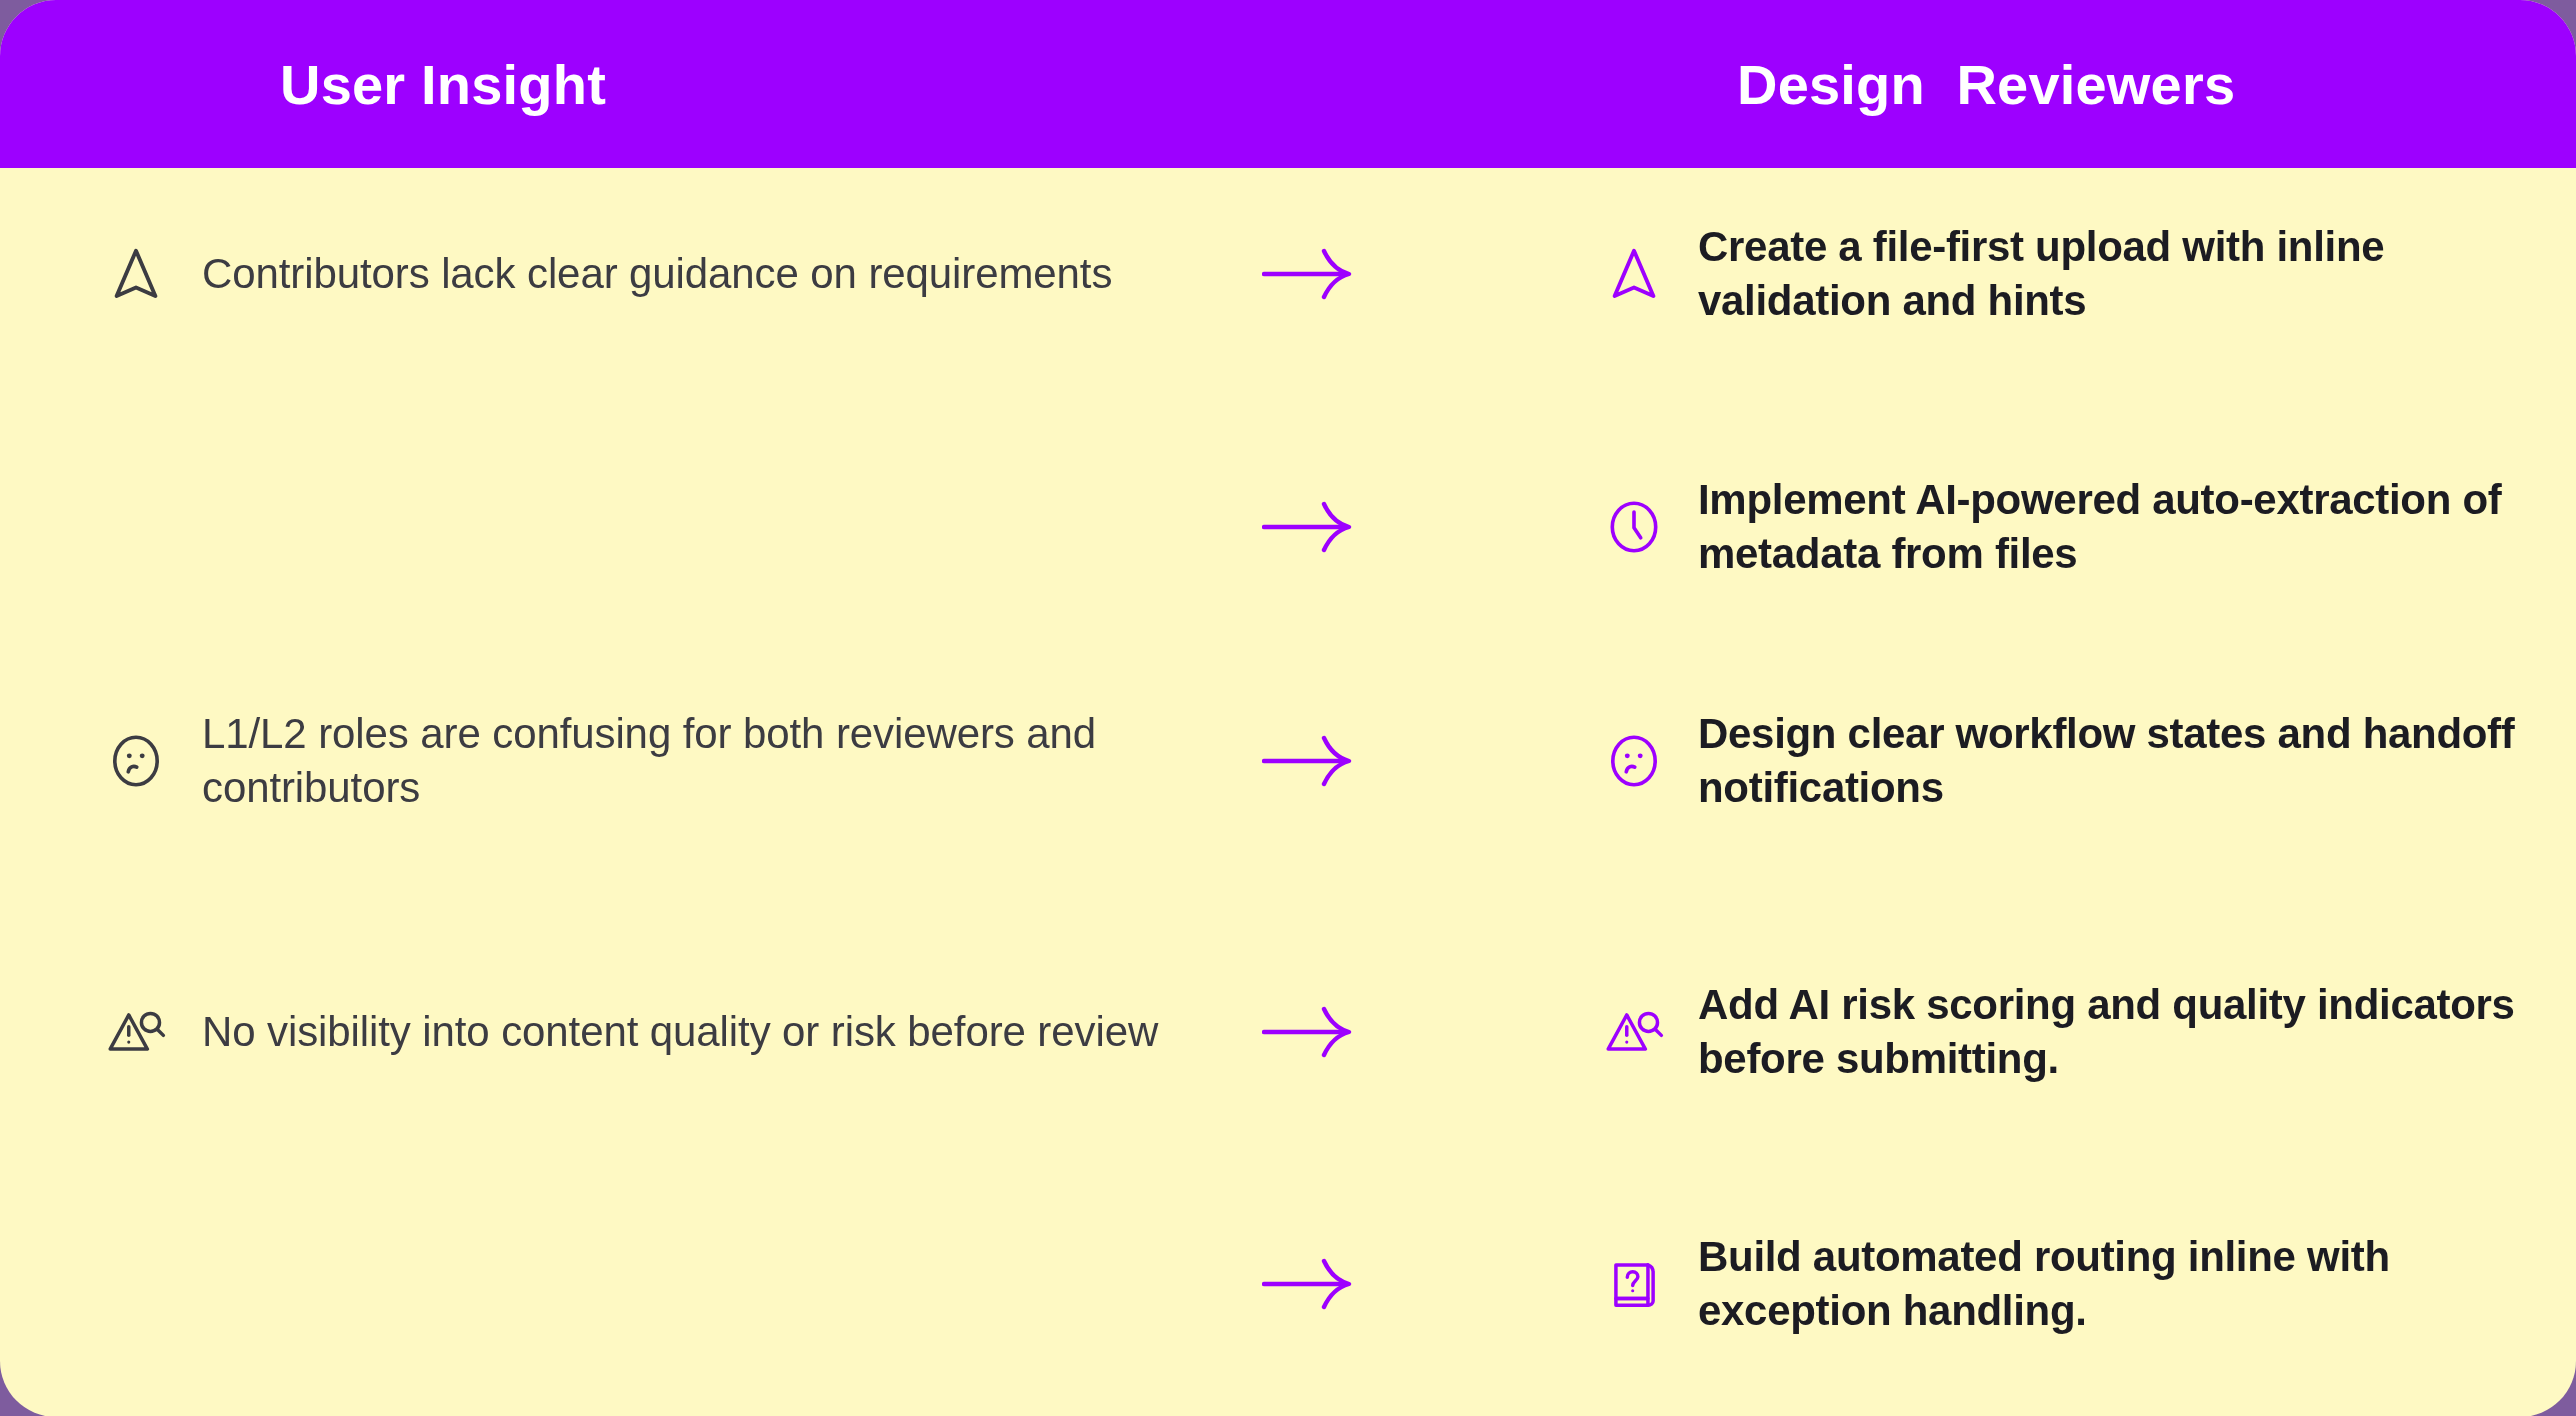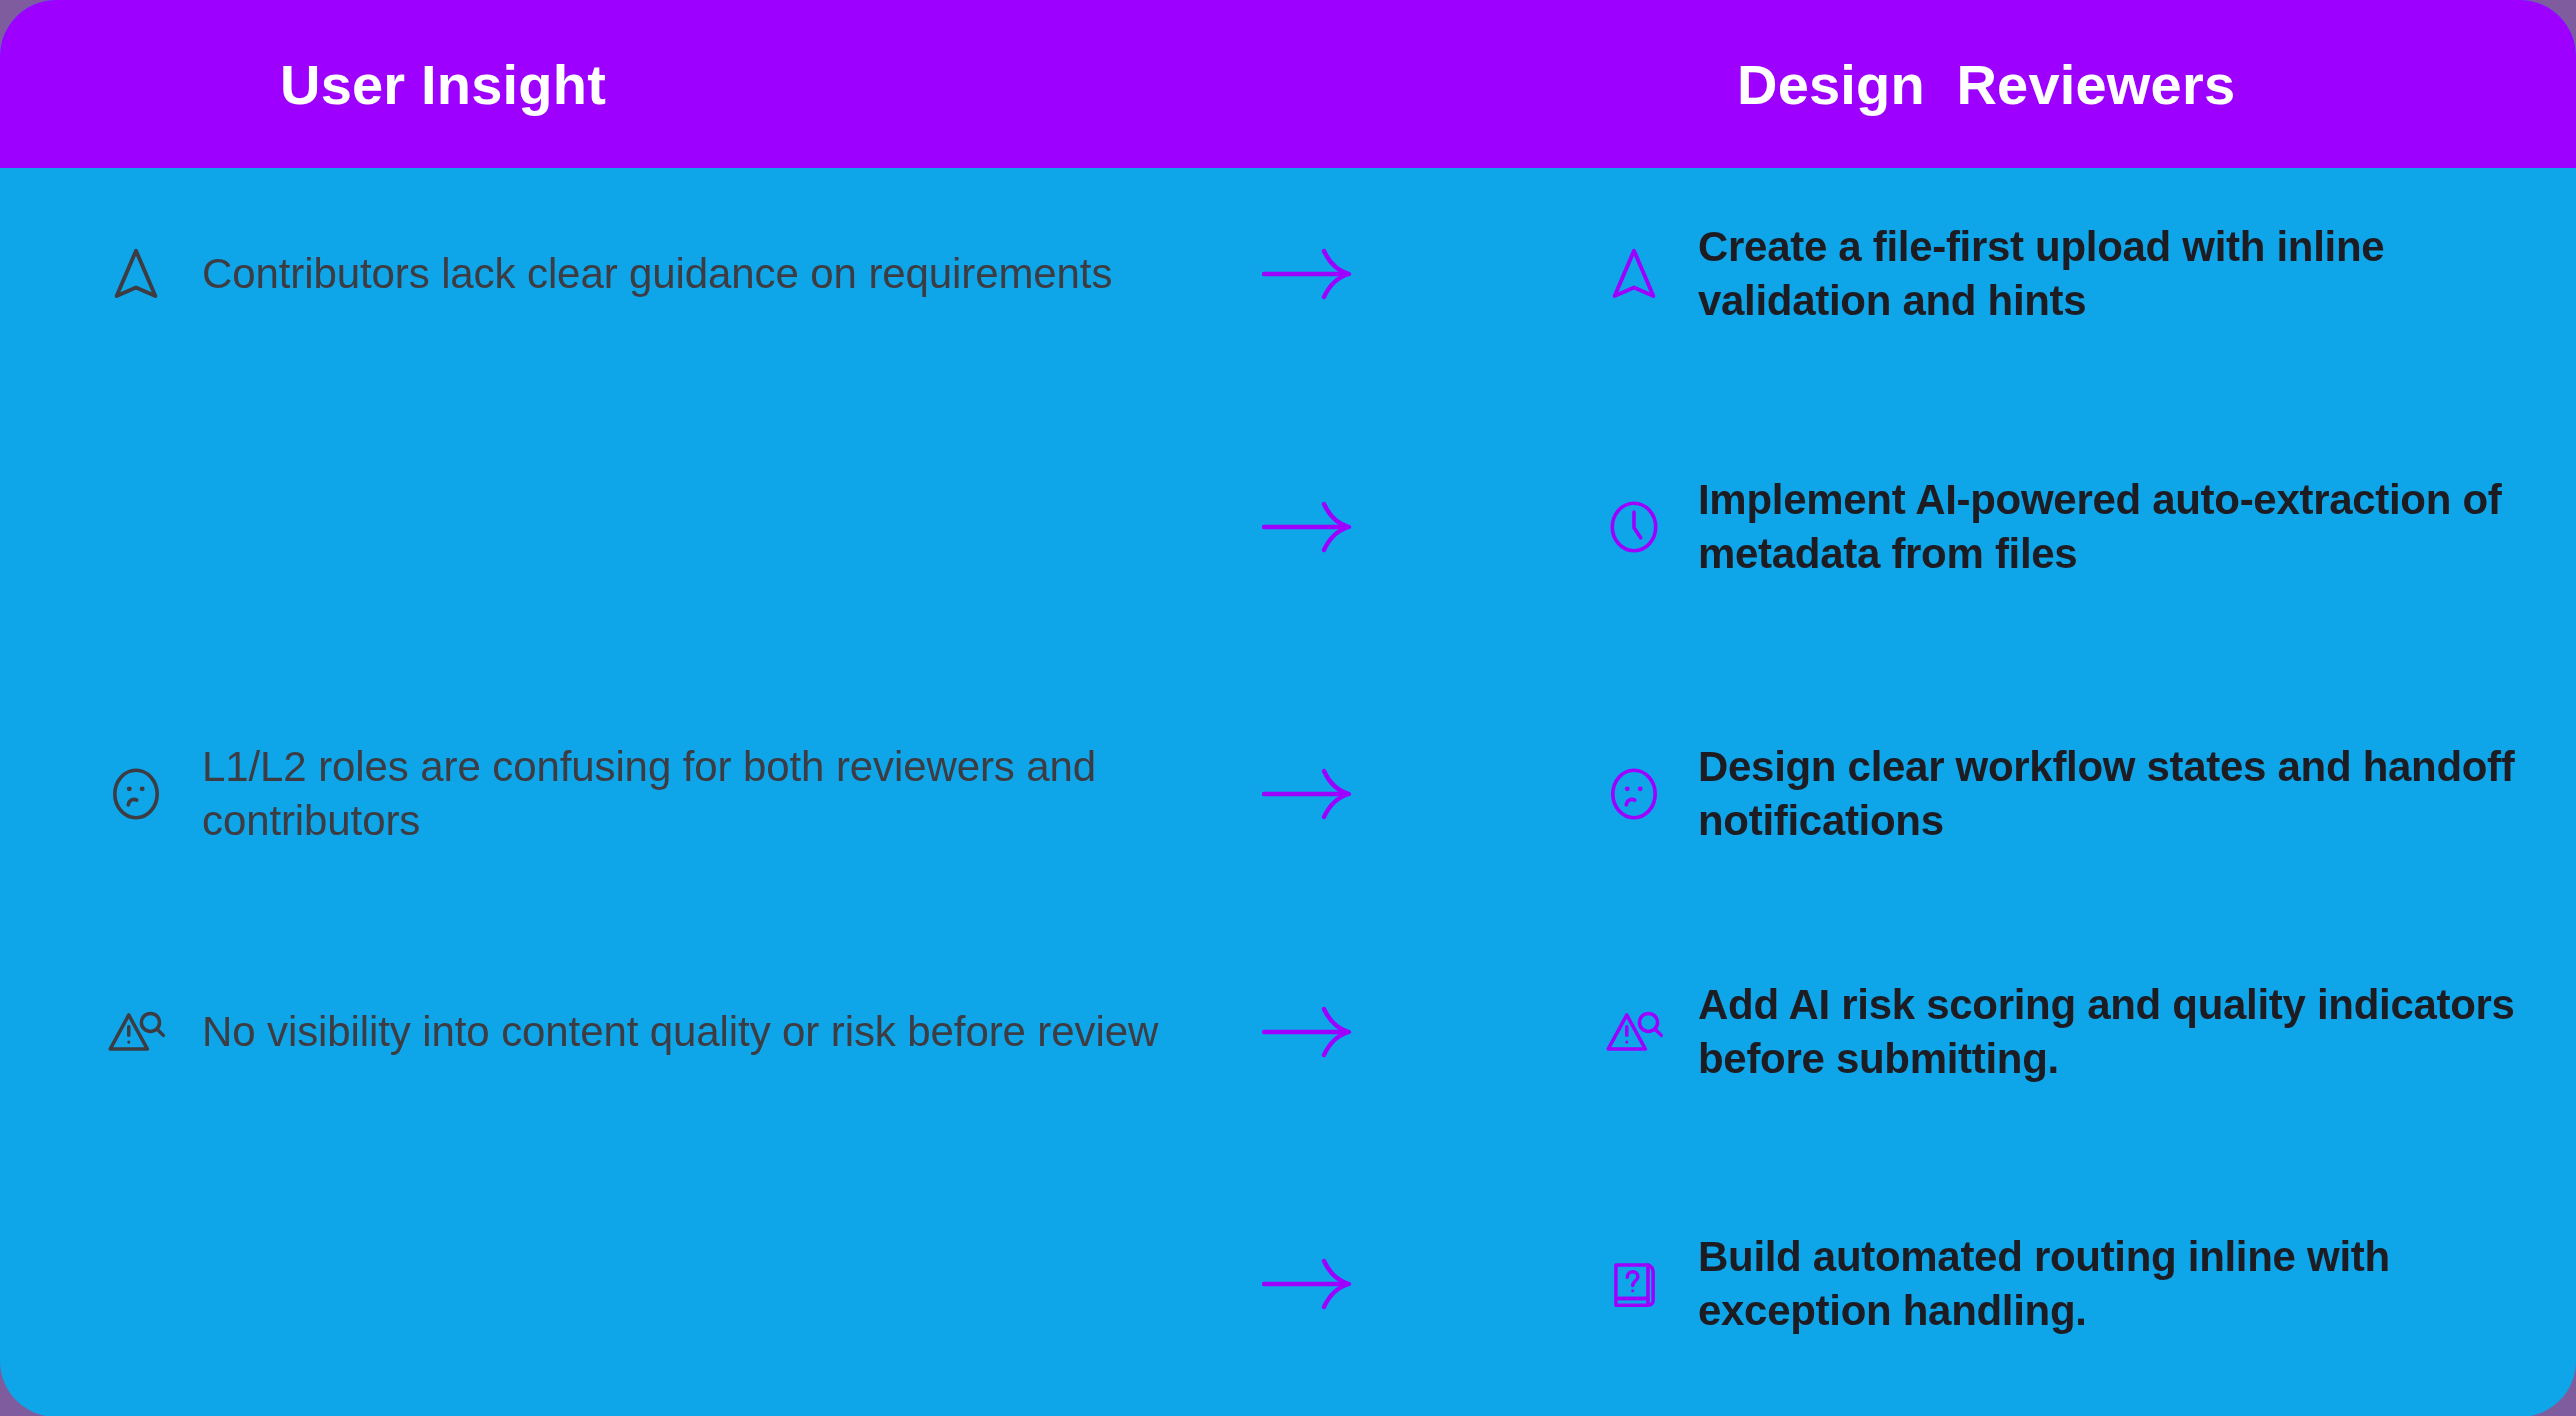--- a/index.html
+++ b/index.html
@@ -10,21 +10,21 @@
     background: #7E5C9E;
     font-family: "Liberation Sans", sans-serif;
     overflow: hidden;
   }
 
   #card {
     position: absolute;
     left: 0; top: 0;
     width: 2576px;
     height: 1417px;
-    background: #0ea5e9;
+    background: #fef9c3;
     border-radius: 56px;
     overflow: hidden;
   }
 
   
   #header {
     position: absolute;
     left: 0; top: 0;
     width: 2576px;
     height: 168px;
@@ -163,21 +163,21 @@
         <span class="icon-box">
           <svg width="62" height="62" viewBox="0 0 24 24" fill="none" stroke="#9D00FF" stroke-width="1.4" stroke-linecap="round" stroke-linejoin="round">
             <ellipse cx="12" cy="12" rx="8.4" ry="9.2"></ellipse>
             <path d="M12 6.2 V12.3 L14.6 16.2"></path>
           </svg>
         </span>
         <span class="decision-text">Implement AI-powered auto-extraction of metadata from files</span>
       </div>
     </div>
 
-    <div class="row" style="top:520px;text-decoration:underline;">
+    <div class="row" style="top:487px;text-decoration:underline;">
       <div class="col-left">
         <span class="icon-box">
           <svg width="62" height="62" viewBox="0 0 24 24" fill="none" stroke="#3c3c42" stroke-width="1.4" stroke-linecap="round" stroke-linejoin="round">
             <ellipse cx="12" cy="12" rx="8.2" ry="9.2"></ellipse>
             <circle cx="9.4" cy="10" r="0.95" fill="#3c3c42" stroke="none"></circle>
             <circle cx="14.4" cy="10" r="0.95" fill="#3c3c42" stroke="none"></circle>
             <path d="M9 16.2 C 9.4 14.2, 11 13.7, 12.3 14.4"></path>
           </svg>
         </span>
         <span class="insight-text">L1/L2 roles are confusing for both reviewers and contributors</span>

